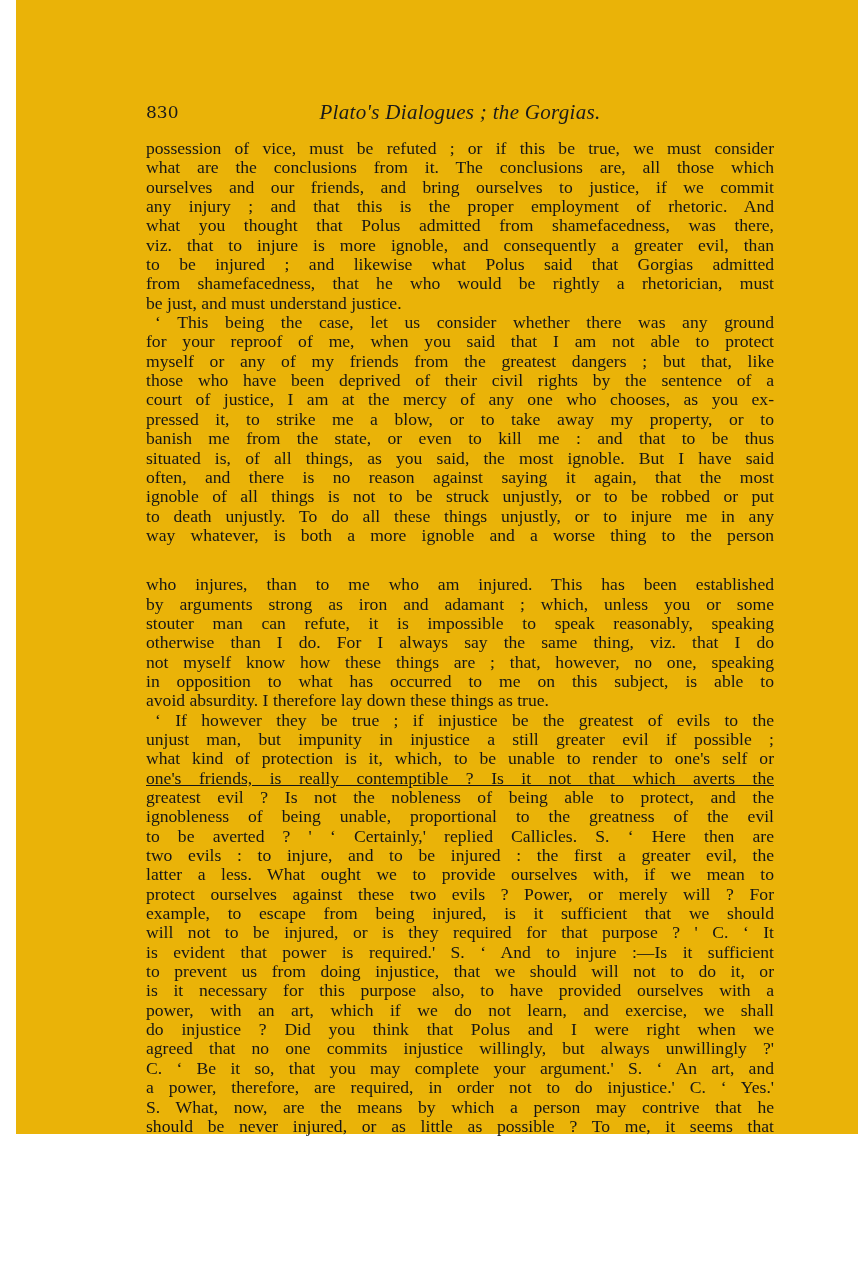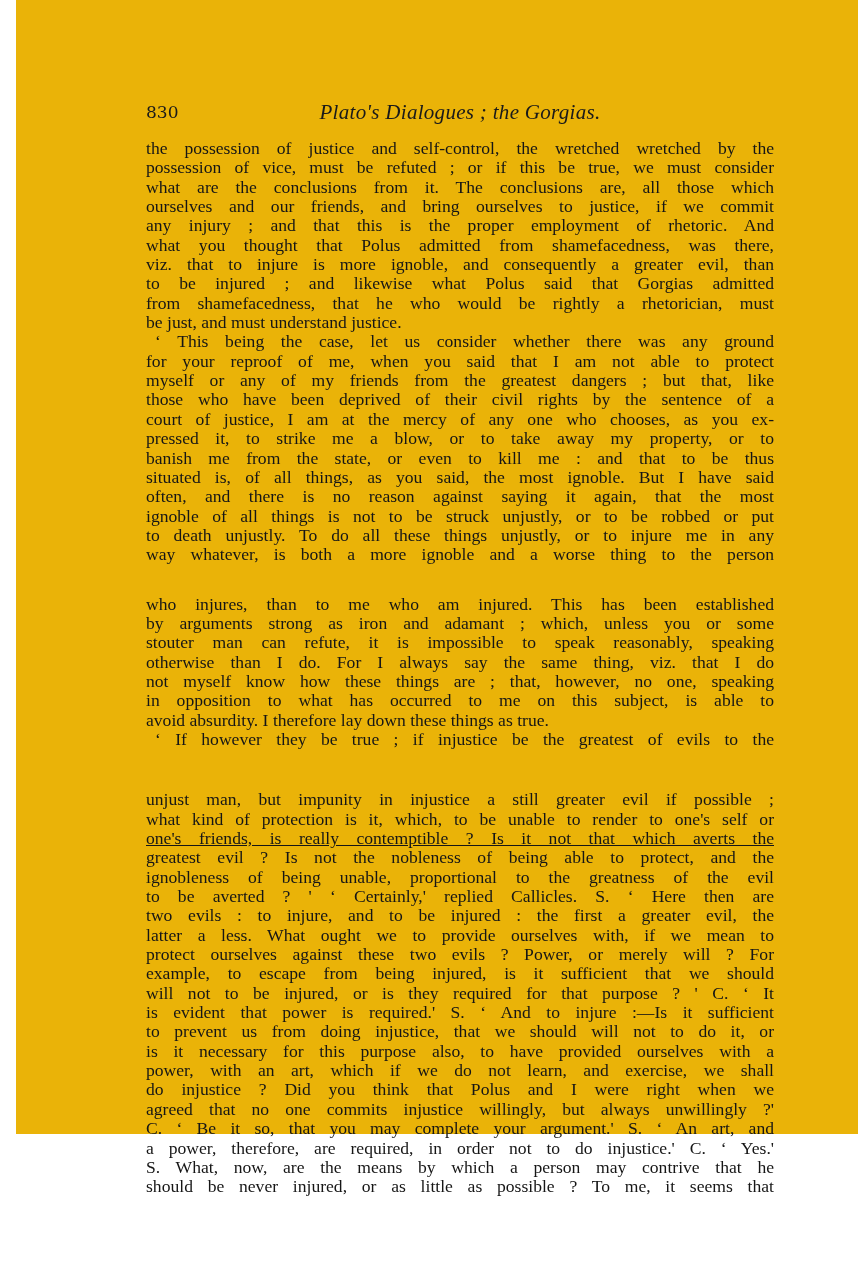--- a/index.html
+++ b/index.html
@@ -16,21 +16,20 @@
 </head>
 <body>
 
 <div class="page">
   <div class="running-head">
     <span class="page-number">830</span>
     <span class="running-title">Plato's Dialogues ; the Gorgias.</span>
   </div>
 
   <div class="body-text" id="body-text">
-    <span class="line" style="white-space: nowrap; letter-spacing: 0px;">the possession of justice and self-control, the wretched wretched by the</span>
     <span class="line" style="white-space: nowrap; letter-spacing: 0px;">possession of vice, must be refuted ; or if this be true, we must consider</span>
     <span class="line" style="white-space: nowrap; letter-spacing: 0px;">what are the conclusions from it.   The conclusions are, all those which</span>
     <span class="line" style="white-space: nowrap; letter-spacing: 0px;">ourselves and our friends, and bring ourselves to justice, if we commit</span>
     <span class="line" style="white-space: nowrap; letter-spacing: 0px;">any injury ; and that this is the proper employment of rhetoric.   And</span>
     <span class="line" style="white-space: nowrap; letter-spacing: 0px;">what you thought that Polus admitted from shamefacedness, was there,</span>
     <span class="line" style="white-space: nowrap; letter-spacing: 0px;">viz. that to injure is more ignoble, and consequently a greater evil, than</span>
     <span class="line" style="white-space: nowrap; letter-spacing: 0px;">to be injured ; and likewise what Polus said that Gorgias admitted</span>
     <span class="line" style="white-space: nowrap; letter-spacing: 0px;">from shamefacedness, that he who would be rightly a rhetorician, must</span>
     <span class="line last" style="white-space: nowrap; letter-spacing: 0px;">be just, and must understand justice.</span>
     <span class="line indent" style="white-space: nowrap; letter-spacing: 0px;">‘ This being the case, let us consider whether there was any ground</span>
@@ -46,21 +45,21 @@
     <span class="line" style="white-space: nowrap; letter-spacing: 0px;">to death unjustly.   To do all these things unjustly, or to injure me in any</span>
     <span class="line" style="white-space: nowrap; letter-spacing: 0px;">way whatever, is both a more ignoble and a worse thing to the person</span>
     <span class="line" style="white-space: nowrap; letter-spacing: 0px; margin-top: 30px;">who injures, than to me who am injured.   This has been established</span>
     <span class="line" style="white-space: nowrap; letter-spacing: 0px;">by arguments strong as iron and adamant ; which, unless you or some</span>
     <span class="line" style="white-space: nowrap; letter-spacing: 0px;">stouter man can refute, it is impossible to speak reasonably, speaking</span>
     <span class="line" style="white-space: nowrap; letter-spacing: 0px;">otherwise than I do.   For I always say the same thing, viz. that I do</span>
     <span class="line" style="white-space: nowrap; letter-spacing: 0px;">not myself know how these things are ; that, however, no one, speaking</span>
     <span class="line" style="white-space: nowrap; letter-spacing: 0px;">in opposition to what has occurred to me on this subject, is able to</span>
     <span class="line last" style="white-space: nowrap; letter-spacing: 0px;">avoid absurdity.   I therefore lay down these things as true.</span>
     <span class="line indent" style="white-space: nowrap; letter-spacing: 0px; font-family: Liberation Serif, serif;">‘ If however they be true ; if injustice be the greatest of evils to the</span>
-    <span class="line" style="white-space: nowrap; letter-spacing: 0px; margin-top: 41px;">unjust man, but impunity in injustice a still greater evil if possible ;</span>
+    <span class="line" style="white-space: nowrap; letter-spacing: 0px;">unjust man, but impunity in injustice a still greater evil if possible ;</span>
     <span class="line" style="white-space: nowrap; letter-spacing: 0px;">what kind of protection is it, which, to be unable to render to one's self or</span>
     <span class="line" style="white-space: nowrap; letter-spacing: 0px; text-decoration: underline;">one's friends, is really contemptible ?   Is it not that which averts the</span>
     <span class="line" style="white-space: nowrap; letter-spacing: 0px;">greatest evil ?   Is not the nobleness of being able to protect, and the</span>
     <span class="line" style="white-space: nowrap; letter-spacing: 0px;">ignobleness of being unable, proportional to the greatness of the evil</span>
     <span class="line" style="white-space: nowrap; letter-spacing: 0px;">to be averted ? '   ‘ Certainly,' replied Callicles.   S. ‘ Here then are</span>
     <span class="line" style="white-space: nowrap; letter-spacing: 0px;">two evils : to injure, and to be injured : the first a greater evil, the</span>
     <span class="line" style="white-space: nowrap; letter-spacing: 0px;">latter a less.   What ought we to provide ourselves with, if we mean to</span>
     <span class="line" style="white-space: nowrap; letter-spacing: 0px;">protect ourselves against these two evils ?   Power, or merely will ?   For</span>
     <span class="line" style="white-space: nowrap; letter-spacing: 0px;">example, to escape from being injured, is it sufficient that we should</span>
     <span class="line" style="white-space: nowrap; letter-spacing: 0px;">will not to be injured, or is they required for that purpose ? '   C. ‘ It</span>

